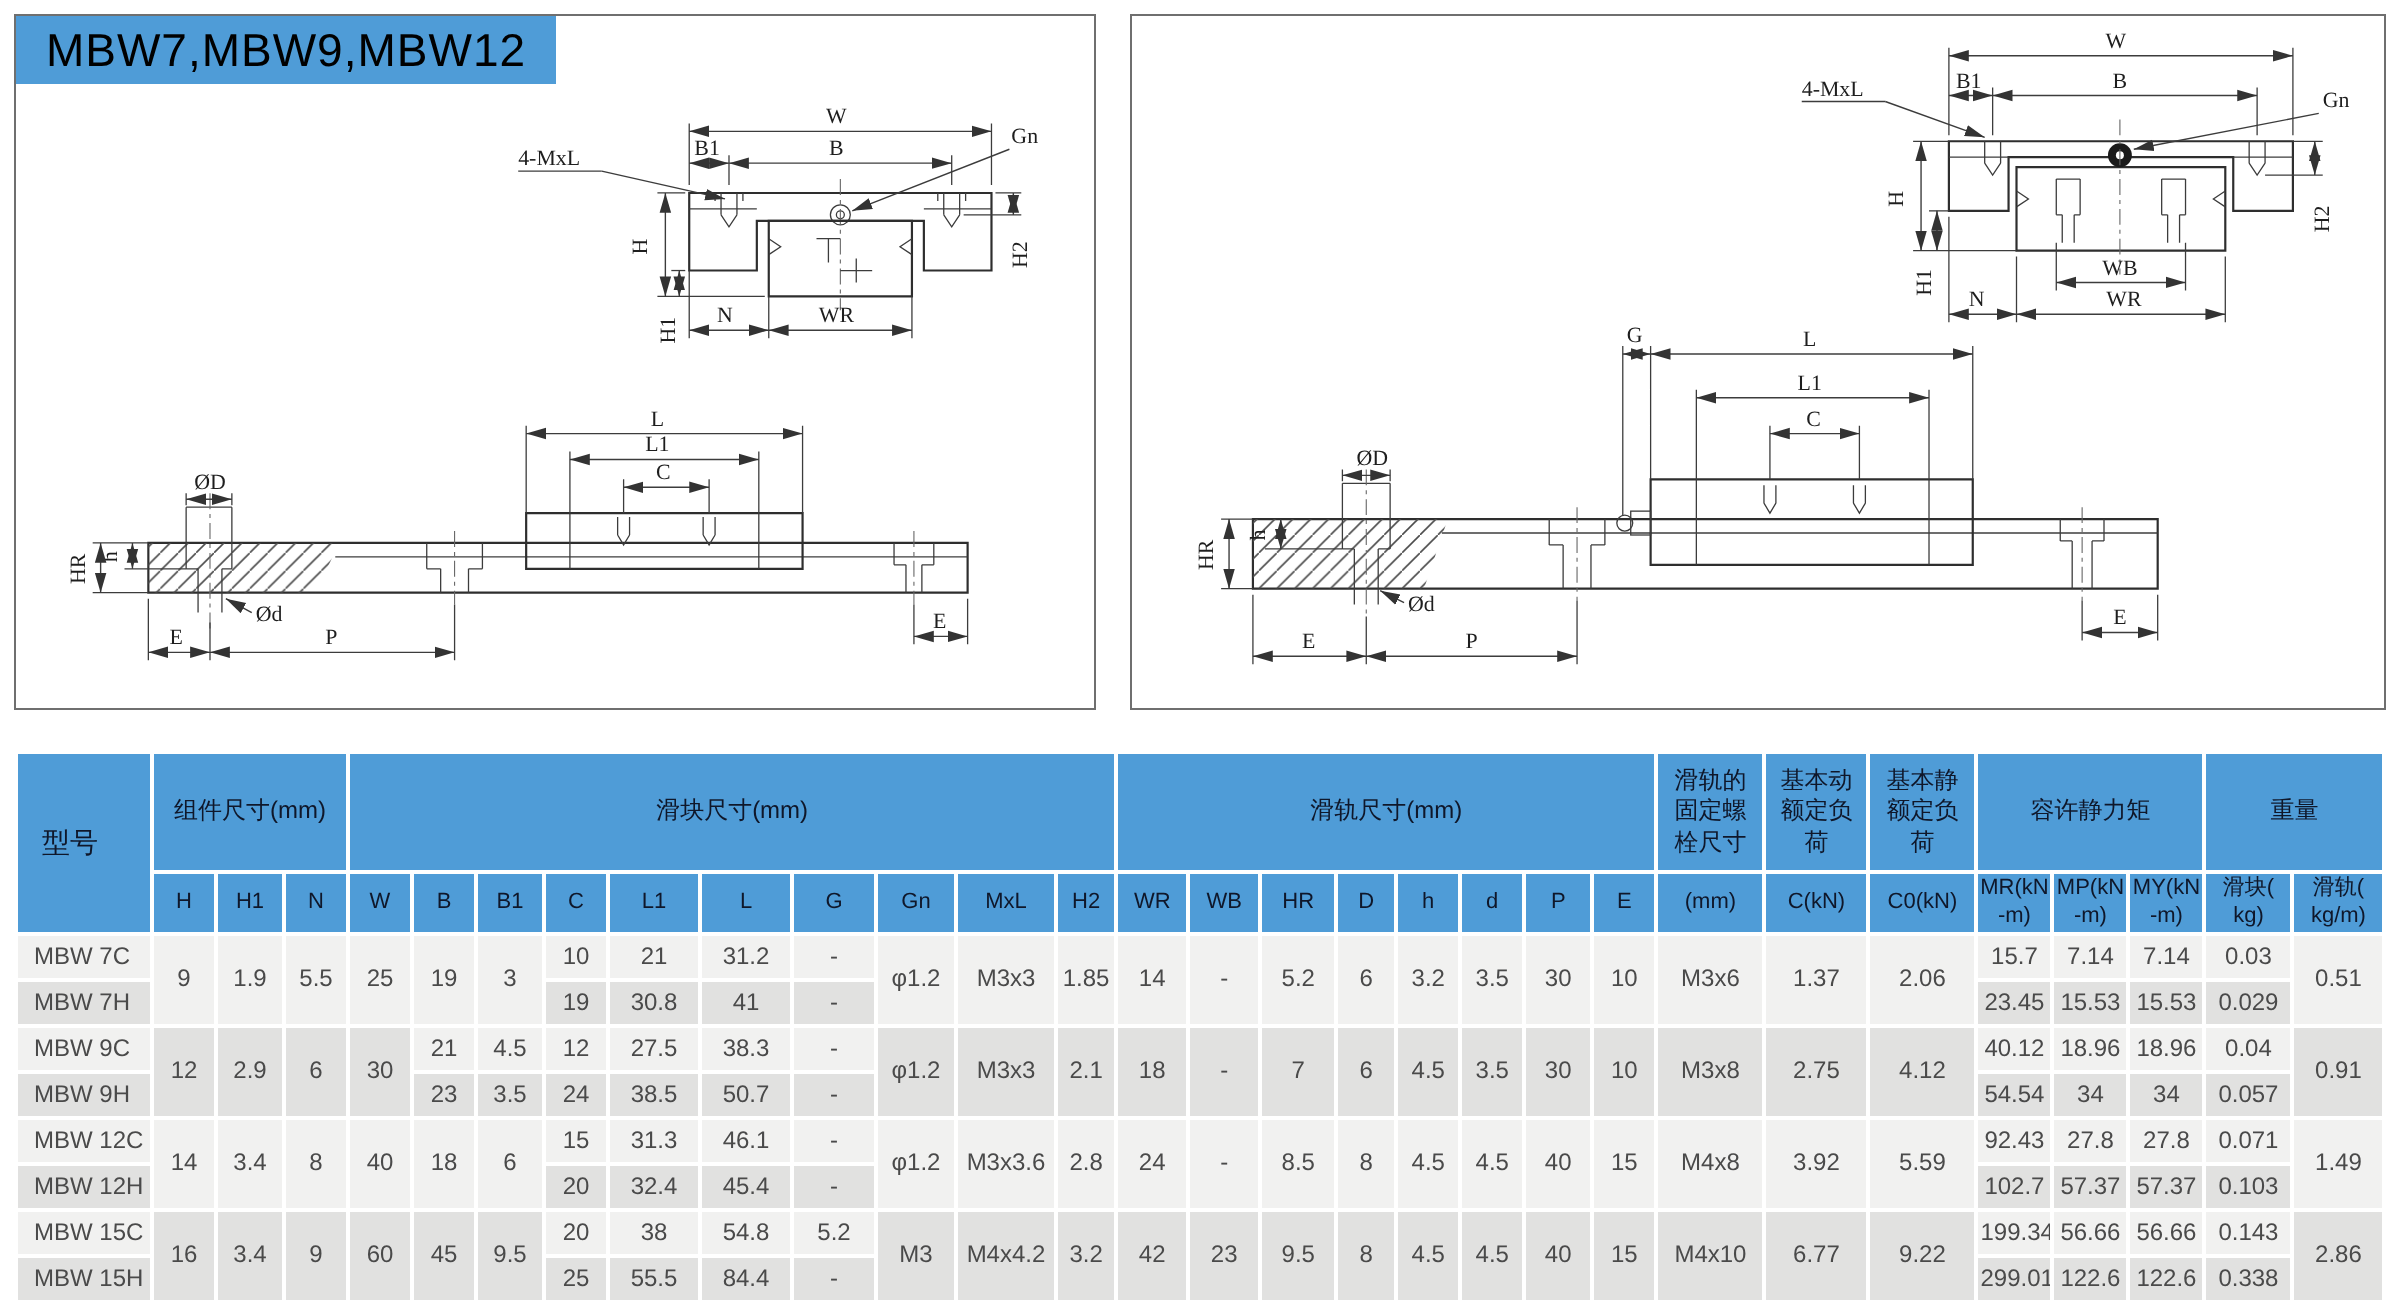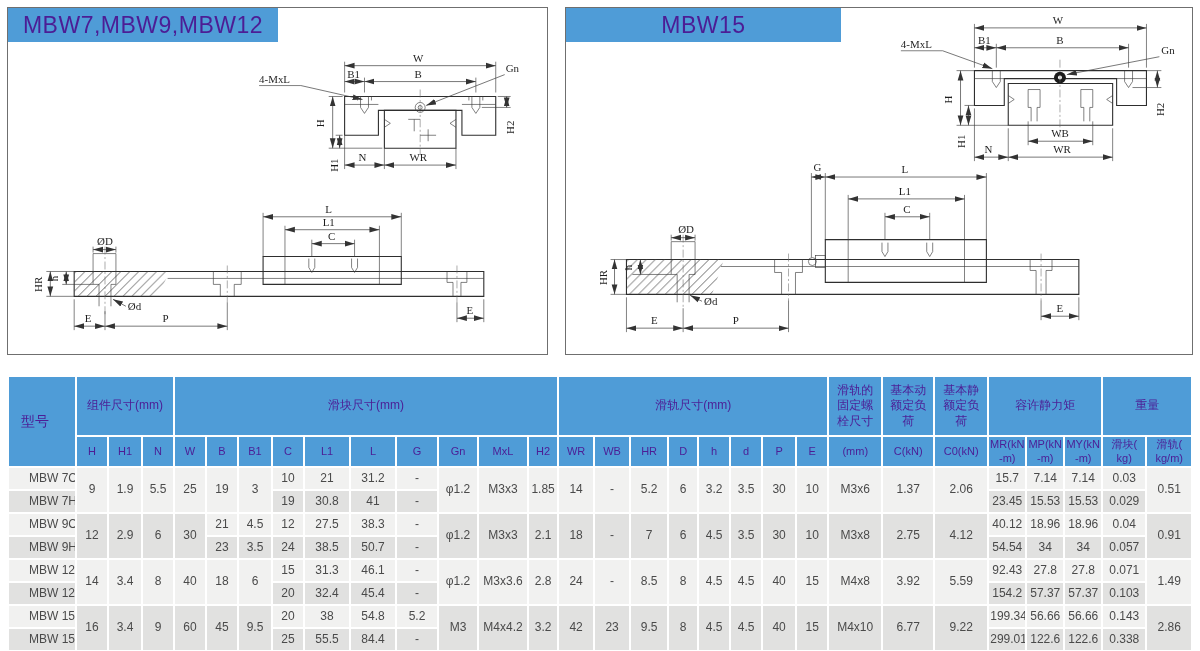--- a/index.html
+++ b/index.html
@@ -3,41 +3,41 @@
 <meta charset="utf-8">
 <style>
   html,body{margin:0;padding:0;background:#fff;}
   .page{position:relative;width:1200px;height:651px;background:#fff;overflow:hidden;
         font-family:"Liberation Sans",sans-serif;}
   .panels{display:flex;padding:7px 7px 0 7px;gap:17px;}
   .panel{position:relative;height:348px;border:1px solid #6f6f6f;background:#fff;box-sizing:border-box;}
   .panel-left{width:541px;}
   .panel-right{width:628px;}
   .panel-title{position:absolute;top:0;left:0;height:34px;background:var(--blue,#4f9cd7);
-        color:#4c1d95;font-size:23px;letter-spacing:.5px;display:flex;align-items:center;justify-content:center;}
+        color:#000000;font-size:23px;letter-spacing:.5px;display:flex;align-items:center;justify-content:center;}
   .panel-left .panel-title{width:270px;}
   .panel-right .panel-title{width:275px;}
   svg.drawing{position:absolute;left:0;top:0;width:100%;height:100%;}
   .ts{font-family:"Liberation Serif",serif;font-size:11px;fill:#1e1e1e;}
   .o{fill:none;stroke:#2e2e2e;stroke-width:1.1;}
   .t{fill:none;stroke:#3c3c3c;stroke-width:.65;}
   .d{stroke:#3c3c3c;stroke-width:.7;}
   .cl{fill:none;stroke:#666;stroke-width:.55;stroke-dasharray:8 2.5 2 2.5;}
   .table-wrap{margin:20px 7px 0 7px;}
   table.spec-table{width:1186px;table-layout:fixed;border-collapse:separate;border-spacing:2px;background:#fff;}
-  th{background:var(--blue,#4f9cd7);color:#4c1d95;font-weight:normal;text-align:center;vertical-align:middle;
+  th{background:var(--blue,#4f9cd7);color:#0f172a;font-weight:normal;text-align:center;vertical-align:middle;
      padding:1px 2px;white-space:pre-line;line-height:1.3;}
   th.gh{height:56px;font-size:12px;}
   th.model-th{font-size:14px;text-align:left;padding-left:12px;}
   th.sh{height:28px;font-size:11px;padding:0;}
   td{font-size:12px;color:#4a4a4a;text-align:center;height:21px;line-height:21px;
      padding:0 1px;white-space:nowrap;overflow:hidden;}
   td.light{background:var(--rowlight,#f1f1f0);}
   td.dark{background:var(--rowdark,#e1e1e0);}
-  td.model{text-align:left;padding-left:20px;}
+  td.model{text-align:left;padding-left:8px;}
 </style>
 </head>
 <body>
 
 <div class="page">
   <div class="panels">
 
     <section class="panel panel-left">
       <svg class="drawing" viewBox="0 0 541 348">
         <defs>
@@ -224,23 +224,20 @@
           <text class="ts" x="342" y="206" text-anchor="middle">C</text>
           <path class="t" d="M60,291 V326 M117,302 V326 M223,294 V326 M477,294 V314 M515,291 V314"></path>
           <line class="d" x1="60" y1="322" x2="117" y2="322" marker-start="url(#arwB)" marker-end="url(#arwB)"></line>
           <text class="ts" x="88" y="318" text-anchor="middle">E</text>
           <line class="d" x1="117" y1="322" x2="223" y2="322" marker-start="url(#arwB)" marker-end="url(#arwB)"></line>
           <text class="ts" x="170" y="318" text-anchor="middle">P</text>
           <line class="d" x1="477" y1="310" x2="515" y2="310" marker-start="url(#arwB)" marker-end="url(#arwB)"></line>
           <text class="ts" x="496" y="306" text-anchor="middle">E</text>
         </g>
       </svg>
-      <div class="panel-title">
-        <span>MBW15</span>
-      </div>
     </section>
   </div>
 
   <div class="table-wrap">
     <table class="spec-table">
       <colgroup id="cols">
           <col style="width: 66px;">
           <col style="width: 30px;">
           <col style="width: 32px;">
           <col style="width: 30px;">
@@ -446,21 +443,21 @@
             <td class="light">27.8</td>
             <td class="light">0.071</td>
             <td rowspan="2" class="light">1.49</td>
           </tr>
           <tr>
             <td class="model dark">MBW 12H</td>
             <td class="dark">20</td>
             <td class="dark">32.4</td>
             <td class="dark">45.4</td>
             <td class="dark">-</td>
-            <td class="dark">154.2</td>
+            <td class="dark">102.7</td>
             <td class="dark">57.37</td>
             <td class="dark">57.37</td>
             <td class="dark">0.103</td>
           </tr>
           <tr>
             <td class="model light">MBW 15C</td>
             <td rowspan="2" class="dark">16</td>
             <td rowspan="2" class="dark">3.4</td>
             <td rowspan="2" class="dark">9</td>
             <td rowspan="2" class="dark">60</td>

